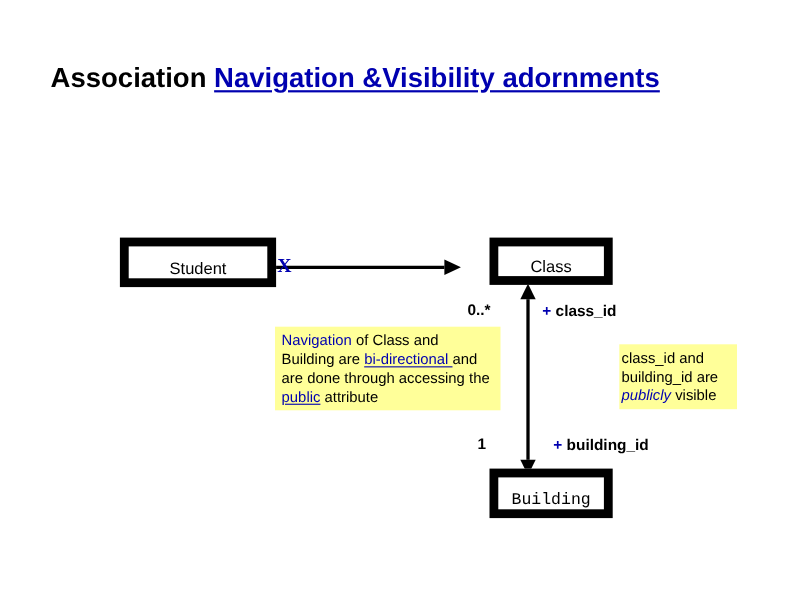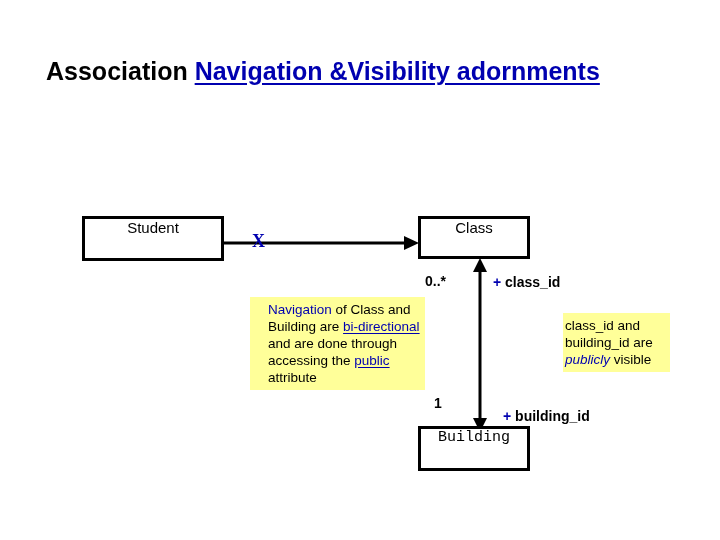--- a/index.html
+++ b/index.html
@@ -42,28 +42,29 @@
   }
   .c-black { color: #000000; }
   .c-blue  { color: #0000b0; }
   .c-blue-u { color: #0000b0; text-decoration: underline; text-underline-offset: 2px; }
   .c-red-u  { color: #993300; text-decoration: underline; text-underline-offset: 2px; }
   .c-blue-i { color: #0000b0; font-style: italic; }
 
   
   .uml-box {
     position: absolute;
-    border: 3px solid #000000;
+    border: 8px solid #000000;
     background: #ffffff;
     box-sizing: border-box;
     display: flex;
-    align-items: flex-start;
+    align-items: flex-end;
     justify-content: center;
     font-size: 15px;
     color: #000000;
+    margin-left: 27px;
   }
   #box-student  { left: 82px;  top: 216px; width: 142px; height: 45px; }
   #box-class    { left: 418px; top: 216px; width: 112px; height: 43px; }
   #box-building { left: 418px; top: 426px; width: 112px; height: 45px; font-family: Liberation Mono, monospace; }
 
   
   #connectors {
     position: absolute;
     left: 0;
     top: 0;
@@ -91,37 +92,37 @@
   #mult-building { left: 434px; top: 395px; }
 
   .vis-label {
     position: absolute;
     font-size: 14px;
     font-weight: bold;
     color: #000000;
     white-space: nowrap;
   }
   #vis-class-id    { left: 493px; top: 274px; }
-  #vis-building-id { left: 503px; top: 408px; }
+  #vis-building-id { left: 503px; top: 396px; }
   .vis-label .plus { color: #0000b0; }
 
   
   .note {
     position: absolute;
     background: #ffff99;
     font-size: 13.5px;
     color: #000000;
     line-height: 17px;
     box-sizing: border-box;
   }
   #note-left {
     left: 250px;
     top: 297px;
-    width: 175px;
-    padding: 4px 5px 4px 18px;
+    width: 205px;
+    padding: 4px 5px 4px 6px;
   }
   #note-right {
     left: 563px;
     top: 313px;
     width: 107px;
     padding: 4px 5px 4px 2px;
   }
 </style>
 </head>
 <body>

